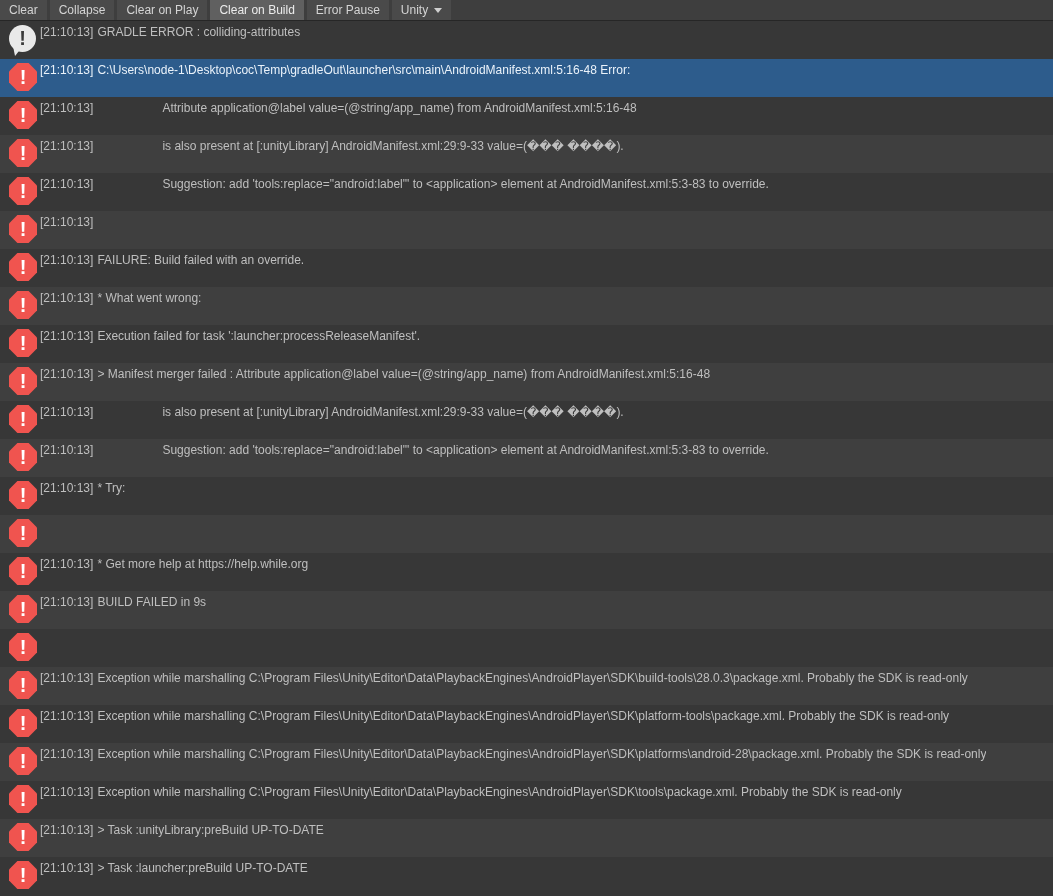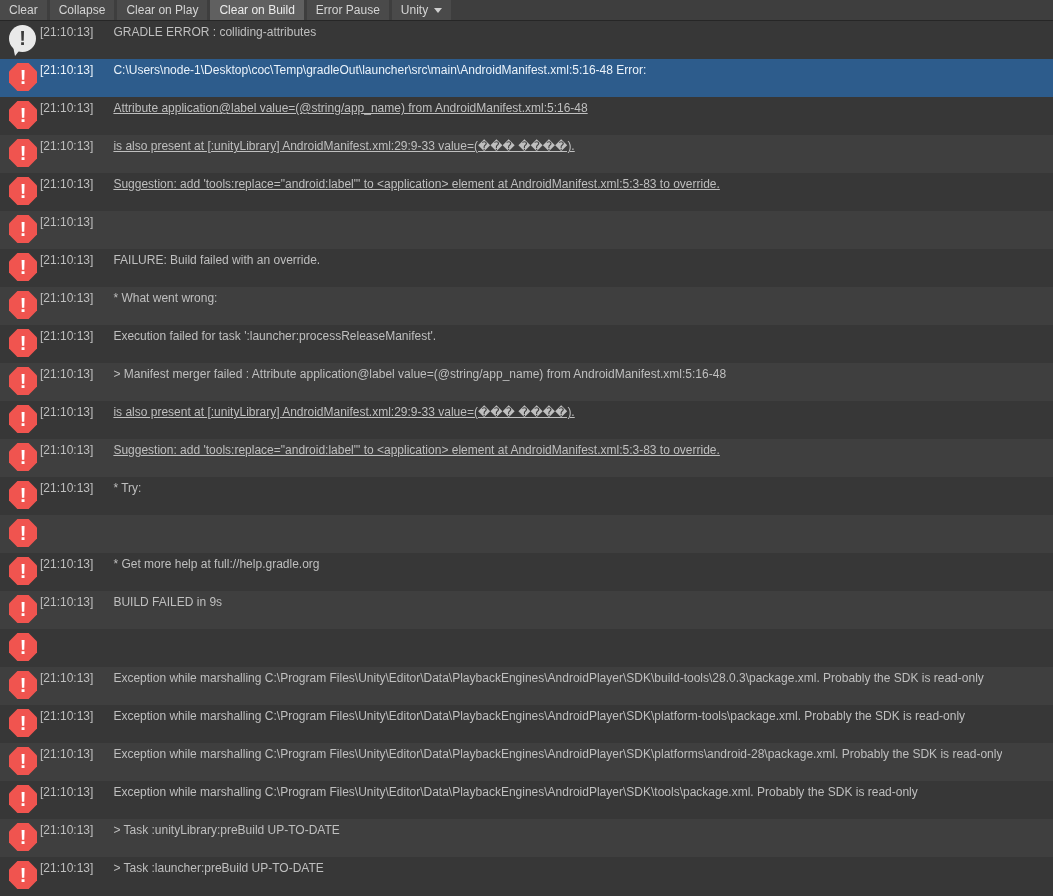--- a/index.html
+++ b/index.html
@@ -68,22 +68,22 @@
     width: 10px; height: 10px; background: #E9E9E9;
     clip-path: polygon(0 0, 100% 0, 20% 100%);
   }
 
   .text-cell {
     padding-top: 4px; font-size: 12px; line-height: 15px;
     color: var(--text, #BFBFBF);
     white-space: nowrap; overflow: hidden;
   }
   .row.selected .text-cell { color: #EAF2FA; }
-  .msg { margin-left: 20px; }
-  .msg.indent { margin-left: 20px; text-decoration: underline; }
+  .msg { margin-left: 4px; }
+  .msg.indent { margin-left: 69px; }
 </style>
 </head>
 <body>
 
 <div class="console-panel">
 
   <div class="toolbar">
       <div class="tb-btn">
     <span class="tb-label">Clear</span>
   </div>
@@ -213,21 +213,21 @@
       <div class="row even">
     <div class="icon-cell">
       <span class="icon err-icon">!</span>
     </div>
   </div>
       <div class="row odd">
     <div class="icon-cell">
       <span class="icon err-icon">!</span>
     </div>
     <div class="text-cell">
-      <span class="time">[21:10:13]</span><span class="msg">* Get more help at full://help.gradle.org</span>
+      <span class="time">[21:10:13]</span><span class="msg">* Get more help at https://help.while.org</span>
     </div>
   </div>
       <div class="row even">
     <div class="icon-cell">
       <span class="icon err-icon">!</span>
     </div>
     <div class="text-cell">
       <span class="time">[21:10:13]</span><span class="msg">BUILD FAILED in 9s</span>
     </div>
   </div>

